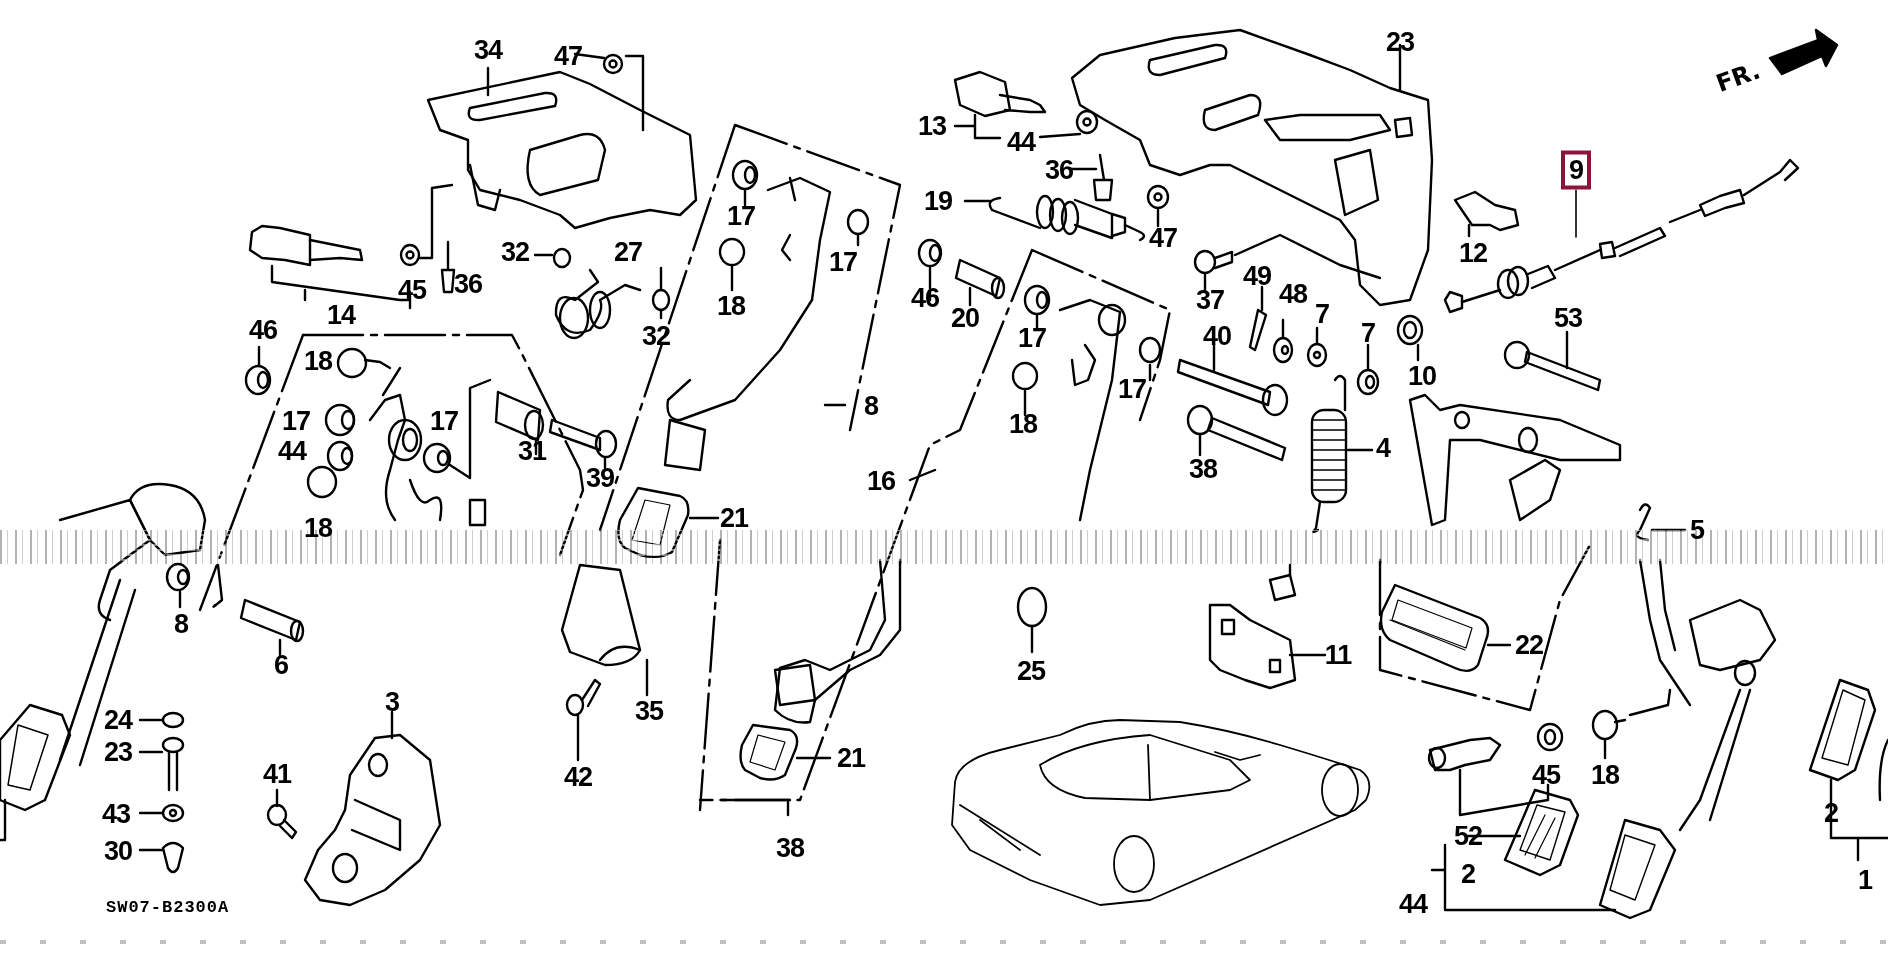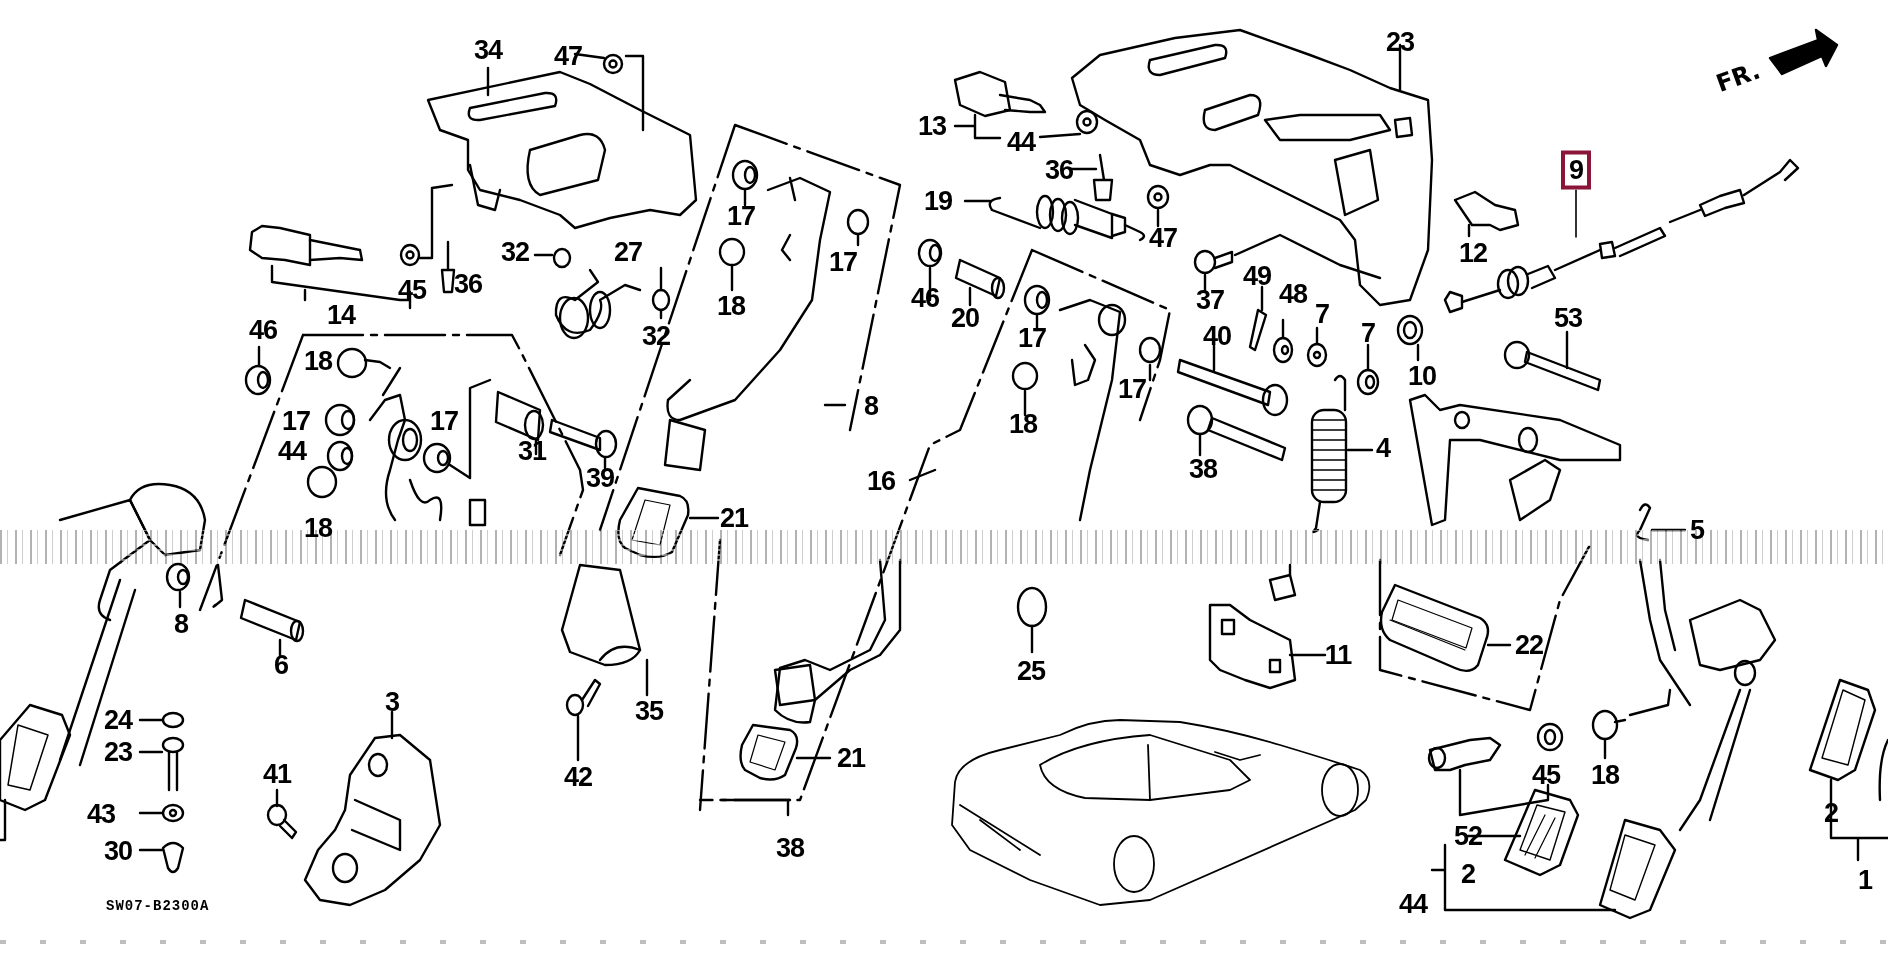--- a/index.html
+++ b/index.html
@@ -5,21 +5,21 @@
   html, body { margin: 0; padding: 0; background: #ffffff; }
   body { width: 1888px; height: 957px; overflow: hidden; position: relative;
          font-family: "Liberation Sans", sans-serif; }
   #stage { position: absolute; left: 0; top: 0; width: 1888px; height: 957px; background: #fff; }
   svg.art { position: absolute; left: 0; top: 0; }
   .lbl { position: absolute; font-family: "Liberation Sans", sans-serif; font-weight: bold;
          font-size: 27px; line-height: 1; color: #000; transform: translate(-50%, -50%);
          white-space: nowrap; letter-spacing: -1px; cursor: pointer; }
   .lbl.hl { border: 4px solid #8a1538; padding: 2px 4px; background: #fff; }
   .code { position: absolute; font-family: "Liberation Mono", monospace; font-weight: bold;
-          font-size: 14px; letter-spacing: 1px; color: #000; }
+          font-size: 17px; letter-spacing: 1px; color: #000; }
   .fr { position: absolute; font-family: "DejaVu Sans", sans-serif; font-weight: bold;
         font-size: 24px; color: #000; transform: rotate(-20deg); transform-origin: left bottom; }
   .noise { position: absolute; left: 0; width: 1888px; top: 530px; height: 34px;
            background:
             repeating-linear-gradient(90deg, rgba(0,0,0,0.55) 0 2px, transparent 2px 7px, rgba(0,0,0,0.35) 7px 8px, transparent 8px 15px),
             repeating-linear-gradient(0deg, transparent 0 3px, rgba(255,255,255,0.9) 3px 5px);
            opacity: 0.55; }
   .noise2 { position: absolute; left: 0; width: 1888px; top: 940px; height: 4px;
             background: repeating-linear-gradient(90deg, rgba(0,0,0,0.5) 0 6px, transparent 6px 40px);
             opacity: 0.5; }
@@ -455,21 +455,21 @@
   <span class="lbl" style="left:1383px;top:448px">4</span>
   <span class="lbl" style="left:1422px;top:376px">10</span>
   <span class="lbl" style="left:1473px;top:253px">12</span>
   <span class="lbl hl" style="left: 1576px; top: 170px; border-color: rgb(138, 21, 56);">9</span>
   <span class="lbl" style="left:1568px;top:318px">53</span>
   <span class="lbl" style="left:1697px;top:530px">5</span>
   <span class="lbl" style="left:181px;top:624px">8</span>
   <span class="lbl" style="left:281px;top:665px">6</span>
   <span class="lbl" style="left:118px;top:720px">24</span>
   <span class="lbl" style="left:118px;top:752px">23</span>
-  <span class="lbl" style="left:101px;top:814px">43</span>
+  <span class="lbl" style="left:116px;top:814px">43</span>
   <span class="lbl" style="left:118px;top:851px">30</span>
   <span class="lbl" style="left:277px;top:774px">41</span>
   <span class="lbl" style="left:392px;top:702px">3</span>
   <span class="lbl" style="left:649px;top:711px">35</span>
   <span class="lbl" style="left:578px;top:777px">42</span>
   <span class="lbl" style="left:851px;top:758px">21</span>
   <span class="lbl" style="left:790px;top:848px">38</span>
   <span class="lbl" style="left:1031px;top:671px">25</span>
   <span class="lbl" style="left:1338px;top:655px">11</span>
   <span class="lbl" style="left:1529px;top:645px">22</span>

